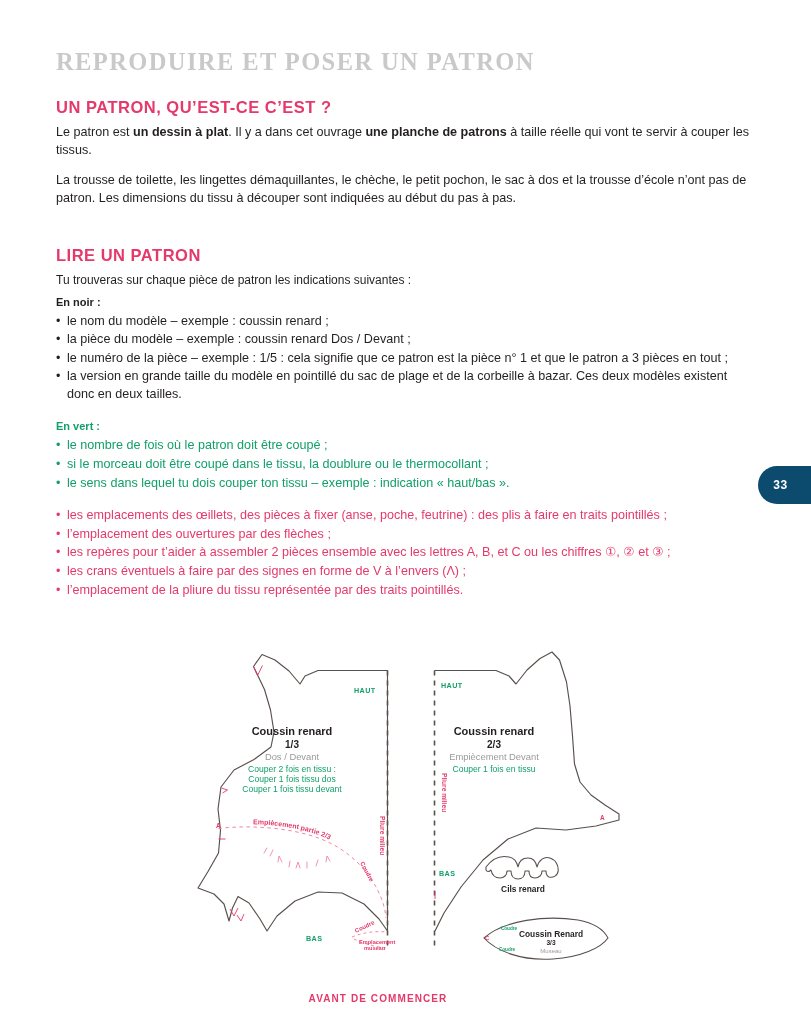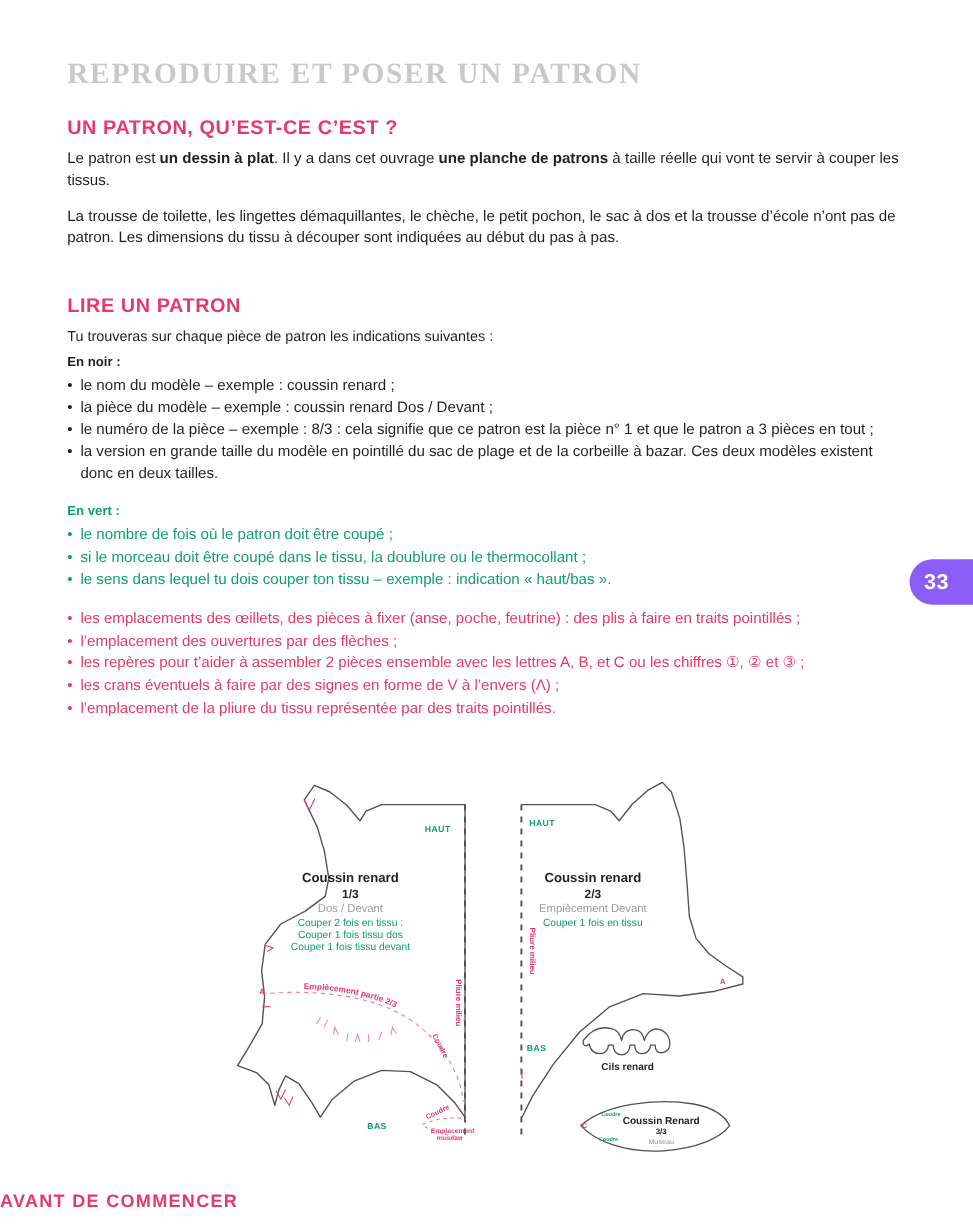--- a/index.html
+++ b/index.html
@@ -23,25 +23,25 @@
     height: 1024px;
   }
 
   
   .page-tab {
     position: absolute;
     right: 0;
     top: 466px;
     width: 53px;
     height: 38px;
-    background: #8b5cf6;
+    background: #0c4a6e;
     border-top-left-radius: 19px;
     border-bottom-left-radius: 19px;
     color: #ffffff;
-    font-size: 18px;
+    font-size: 12px;
     font-weight: bold;
     letter-spacing: 0.5px;
     display: flex;
     align-items: center;
     justify-content: center;
     padding-right: 8px;
     box-sizing: border-box;
   }
 
   
@@ -132,22 +132,22 @@
     height: 330px;
   }
   .pattern-figure svg { display: block; }
 
   
   .footer {
     position: absolute;
     left: 0;
     top: 993px;
     width: 756px;
-    text-align: left;
-    font-size: 15px;
+    text-align: center;
+    font-size: 10px;
     font-weight: bold;
     letter-spacing: 1.1px;
     color: #e5396b;
   }
 </style>
 </head>
 <body>
 
 <div class="page">
 
@@ -169,21 +169,21 @@
     <div class="section-gap"></div>
 
     <h2 class="h2">LIRE UN PATRON</h2>
 
     <p class="lead">Tu trouveras sur chaque pièce de patron les indications suivantes :</p>
 
     <div class="sub-head black">En noir :</div>
     <ul class="bullets black">
       <li>le nom du modèle – exemple : coussin renard ;</li>
       <li>la pièce du modèle – exemple : coussin renard Dos / Devant ;</li>
-      <li>le numéro de la pièce – exemple : 8/3 : cela signifie que ce patron est la pièce n° 1 et que le patron a 3 pièces en tout ;</li>
+      <li>le numéro de la pièce – exemple : 1/5 : cela signifie que ce patron est la pièce n° 1 et que le patron a 3 pièces en tout ;</li>
       <li>la version en grande taille du modèle en pointillé du sac de plage et de la corbeille à bazar. Ces deux modèles existent donc en deux tailles.</li>
     </ul>
 
     <div class="blk-gap"></div>
 
     <div class="sub-head green">En vert :</div>
     <ul class="bullets green">
       <li>le nombre de fois où le patron doit être coupé ;</li>
       <li>si le morceau doit être coupé dans le tissu, la doublure ou le thermocollant ;</li>
       <li>le sens dans lequel tu dois couper ton tissu – exemple : indication « haut/bas ».</li>

